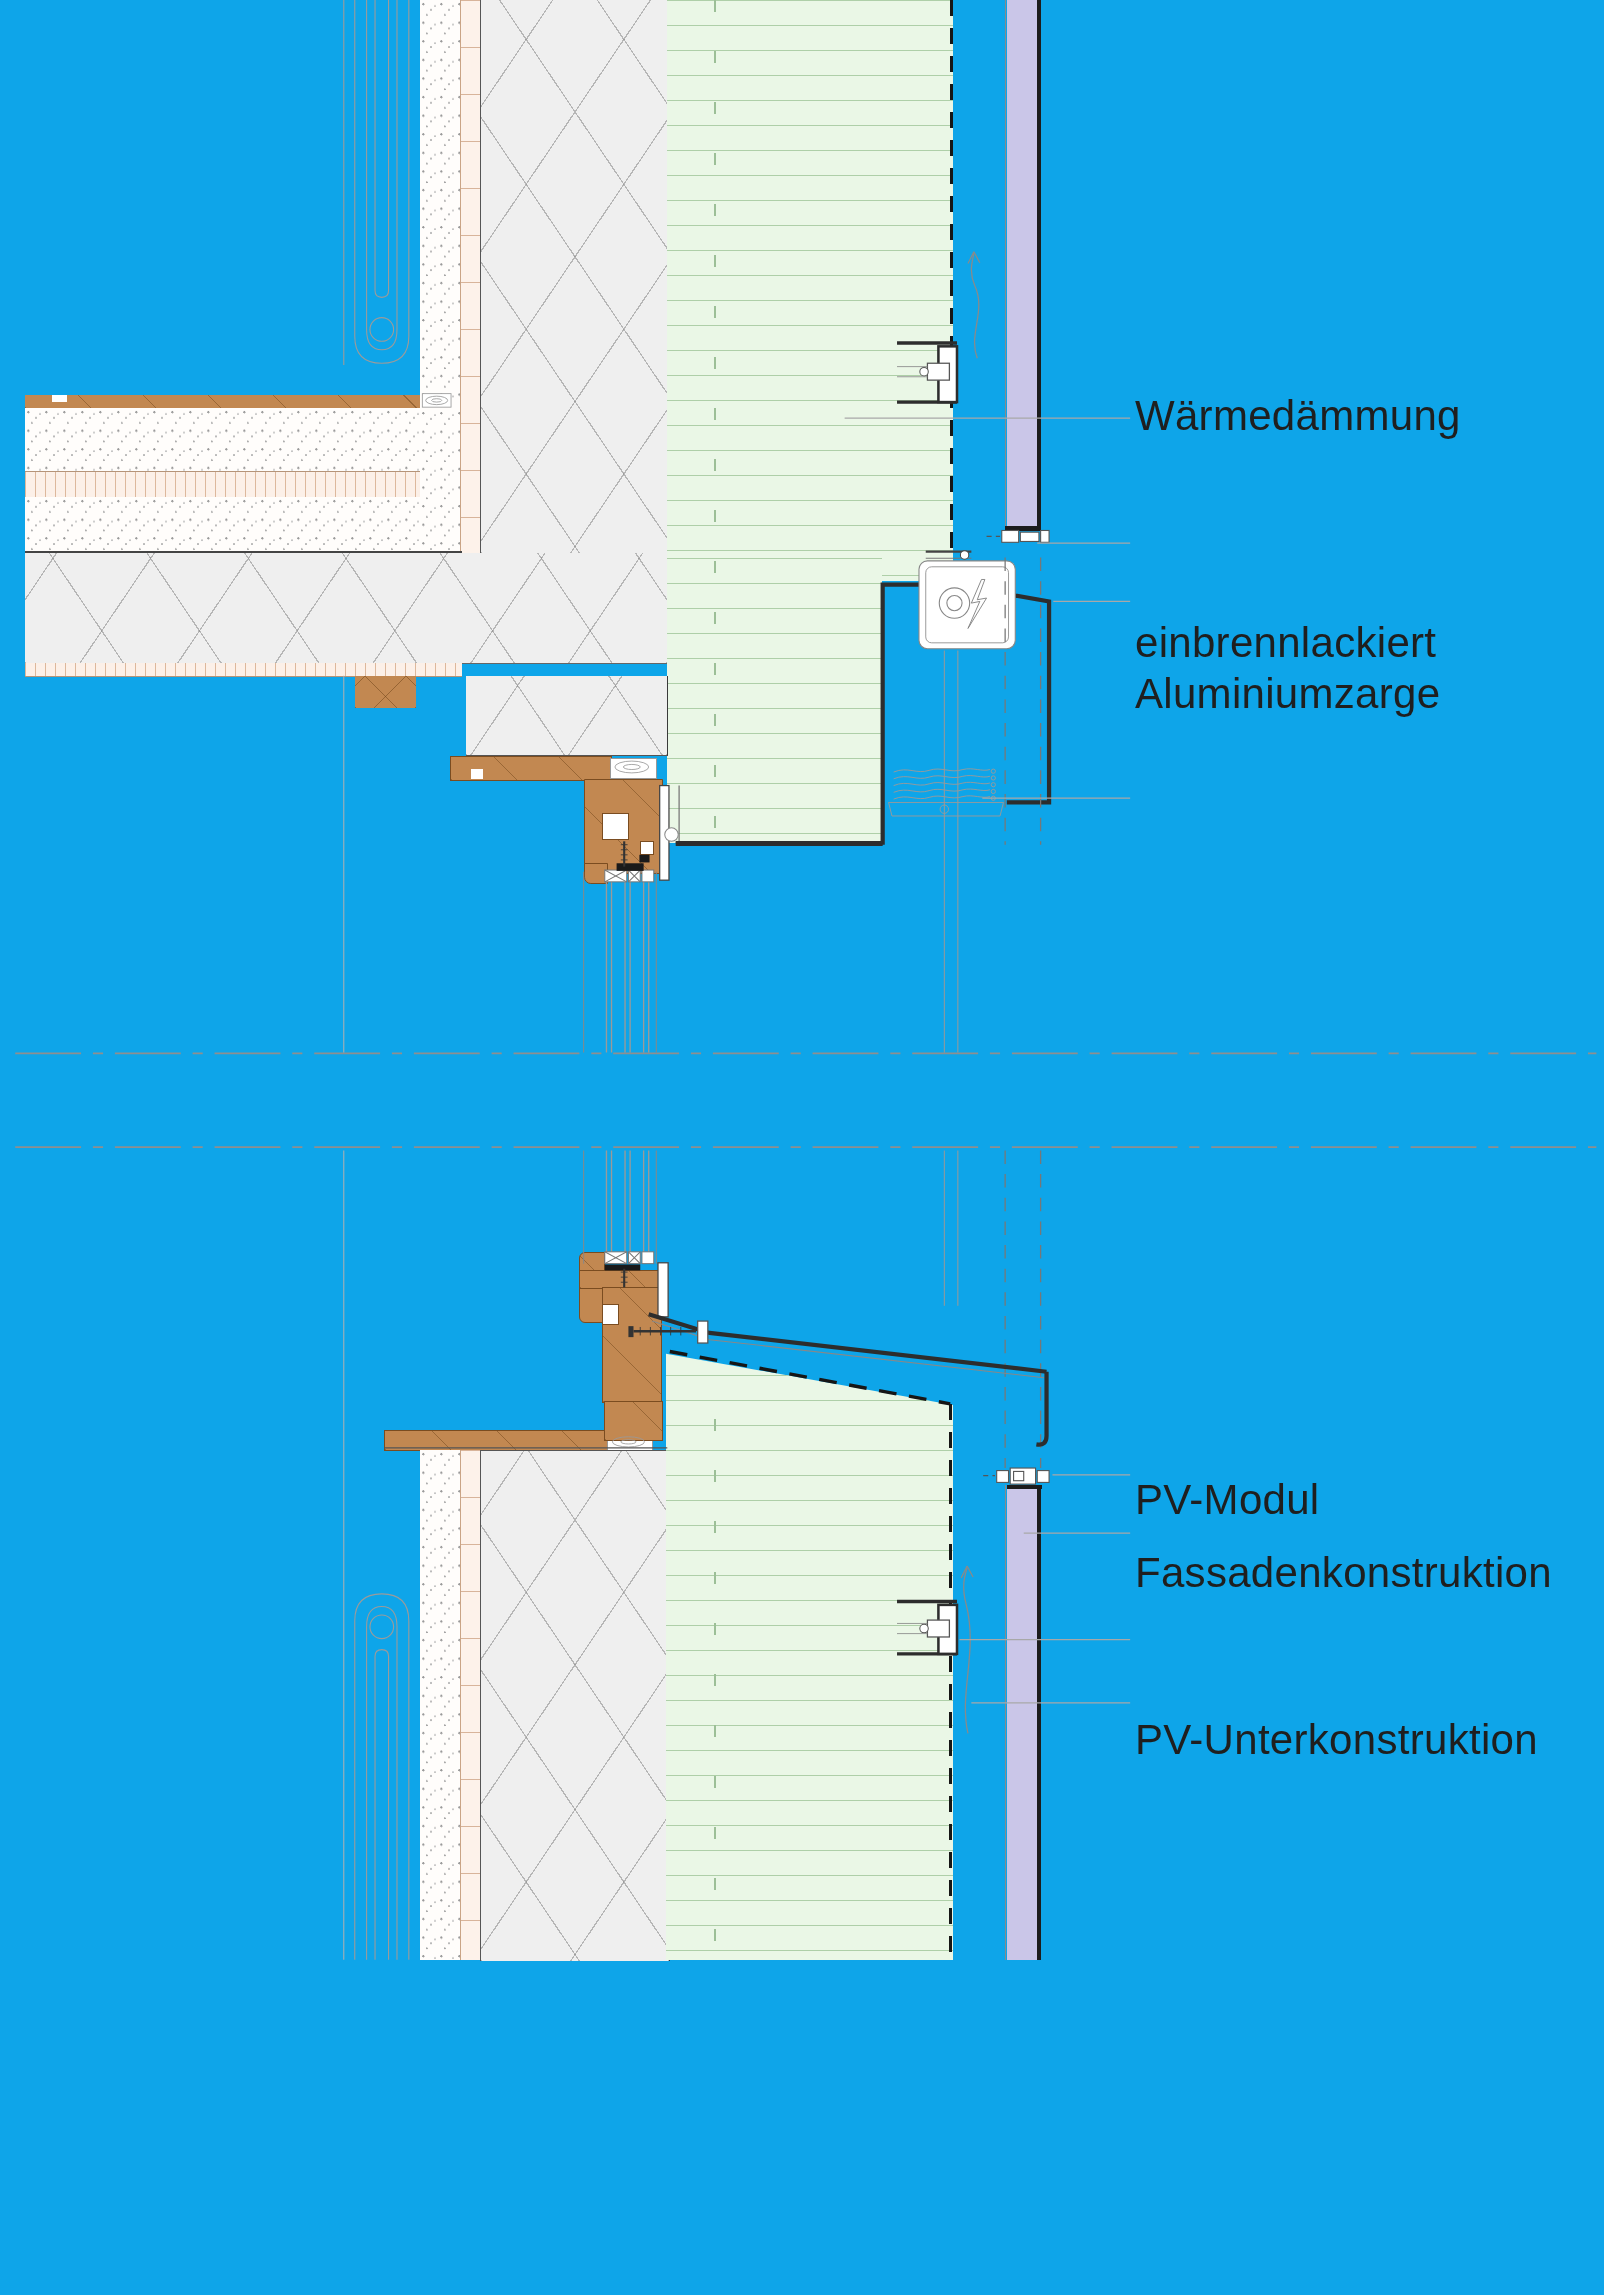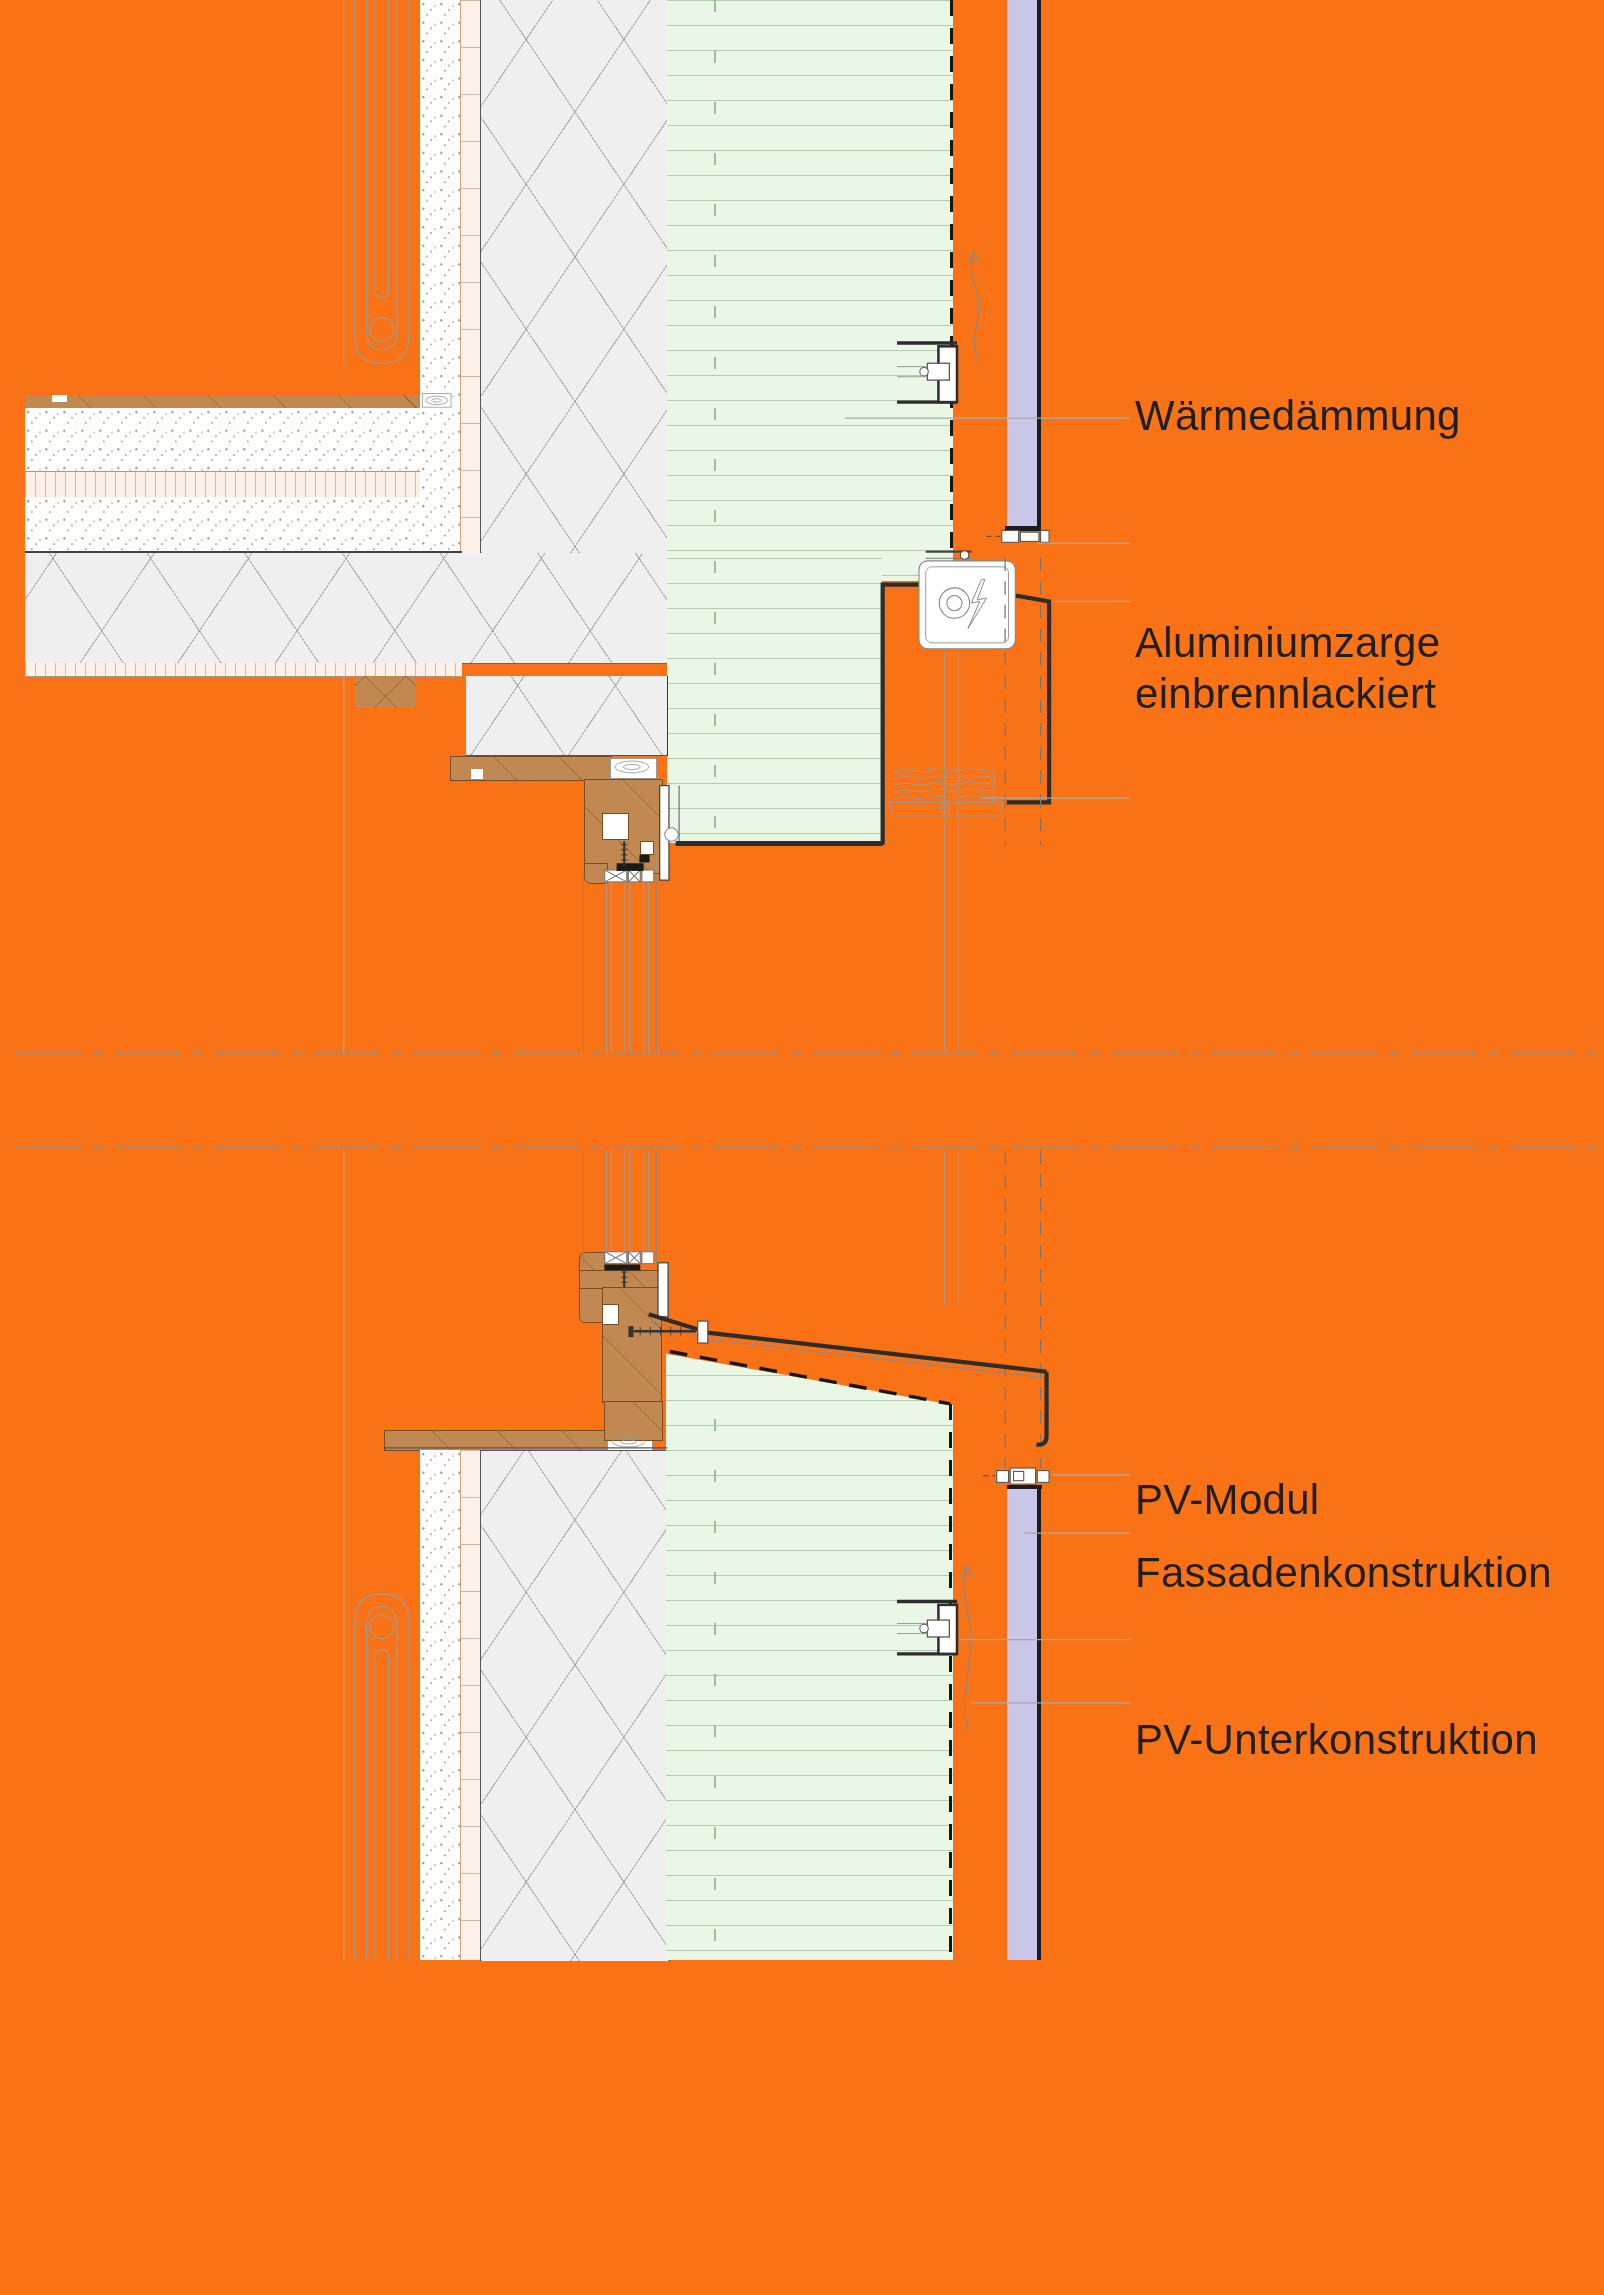--- a/index.html
+++ b/index.html
@@ -1,17 +1,17 @@
 <!DOCTYPE html>
 <html style="font-size:13.5px"><head>
 <meta charset="utf-8">
 <style>
   html,body{margin:0;padding:0;background:#ffffff;width:1604px;height:2295px;overflow:hidden;
             font-family:"Liberation Sans",sans-serif;}
-  .canvas{position:absolute;left:0;top:0;width:1604px;height:2295px;background:#f97316;}
+  .canvas{position:absolute;left:0;top:0;width:1604px;height:2295px;background:#0ea5e9;}
   .abs{position:absolute;}
   
   .speckle{background-color:#fffdfb;
     background-image:
       radial-gradient(circle at 3.4px 4.2px,#9a9a9a 0.9px,transparent 1.4px),
       radial-gradient(circle at 11px 10px,#b8b8b8 0.8px,transparent 1.3px),
       radial-gradient(circle at 6.8px 15px,#a5a5a5 0.7px,transparent 1.2px),
       radial-gradient(circle at 15px 6px,#c2c2c2 0.6px,transparent 1.1px);
     background-size:18px 18.6px;}
   .diamond{background-color:#efefef;
@@ -305,22 +305,22 @@
       <line x1="1163" y1="945" x2="1338" y2="945"></line>
       <line x1="1246" y1="1746" x2="1338" y2="1746"></line>
       <line x1="1212" y1="1815" x2="1338" y2="1815"></line>
       <line x1="1136" y1="1941" x2="1338" y2="1941"></line>
       <line x1="1150" y1="2016" x2="1338" y2="2016"></line>
     </g>
   </svg>
 
   <div class="lbl" style="top:418px">Wärmedämmung</div>
   <div class="lbl2" style="top:617px">
+    <span>einbrennlackiert</span>
     <span>Aluminiumzarge</span>
-    <span>einbrennlackiert</span>
   </div>
   <div class="lbl" style="top:1502px">PV-Modul</div>
   <div class="lbl" style="top:1575px">Fassadenkonstruktion</div>
   <div class="lbl2" style="top:1714px">
     <span>PV-Unterkonstruktion</span>
   </div>
 
 </div>
 
 

